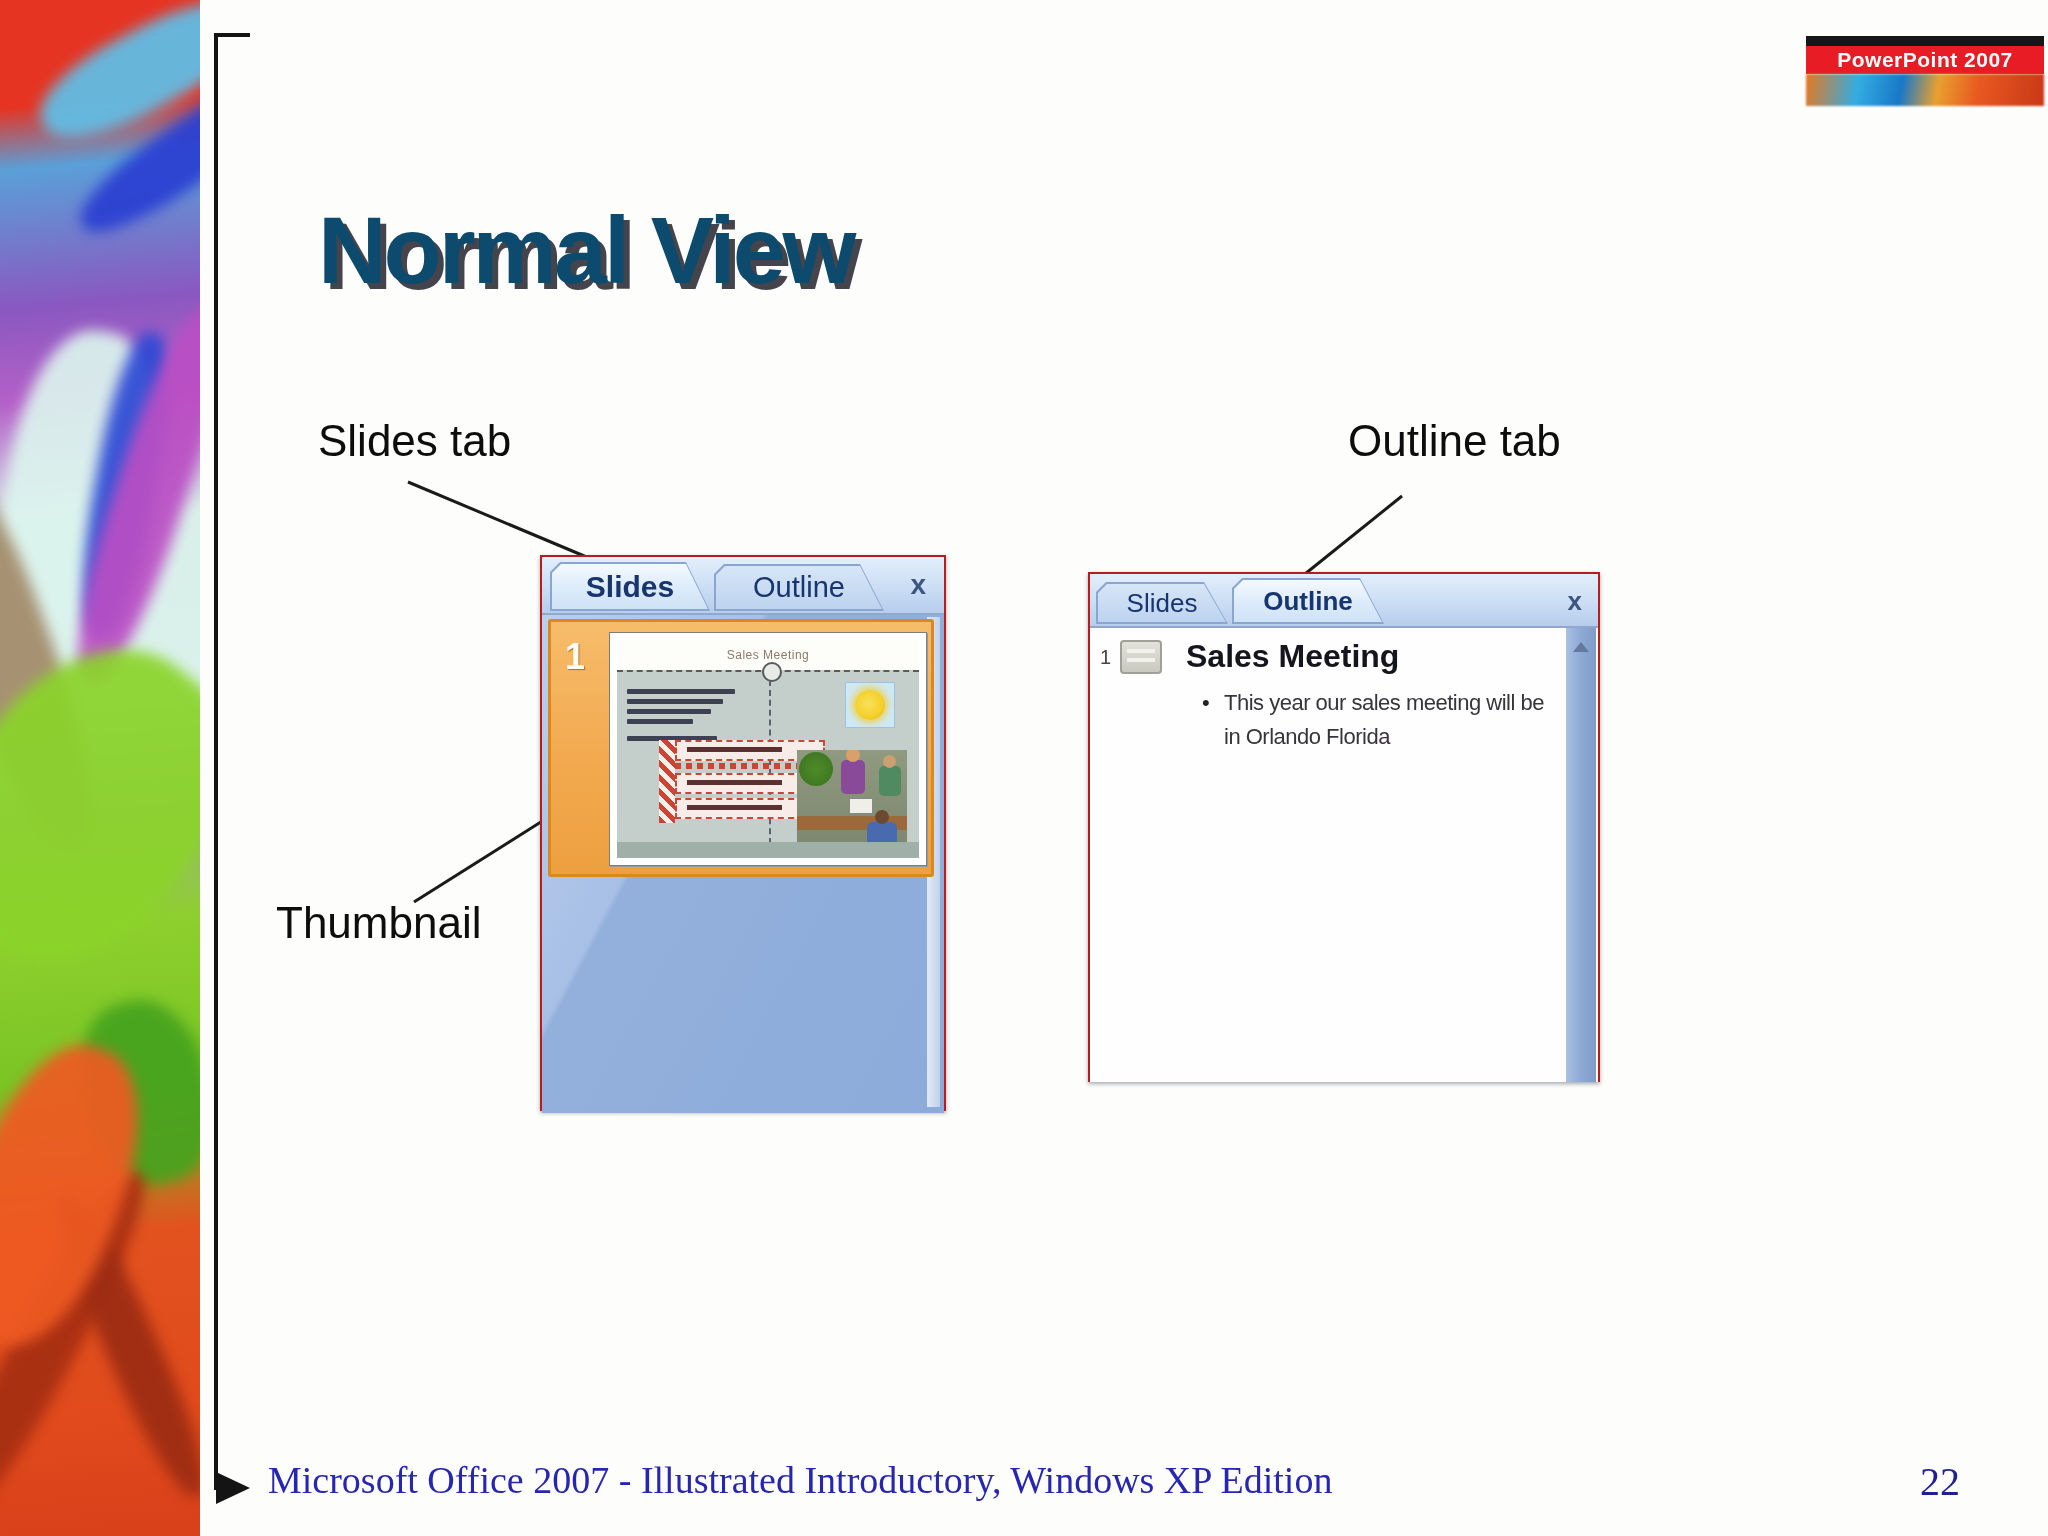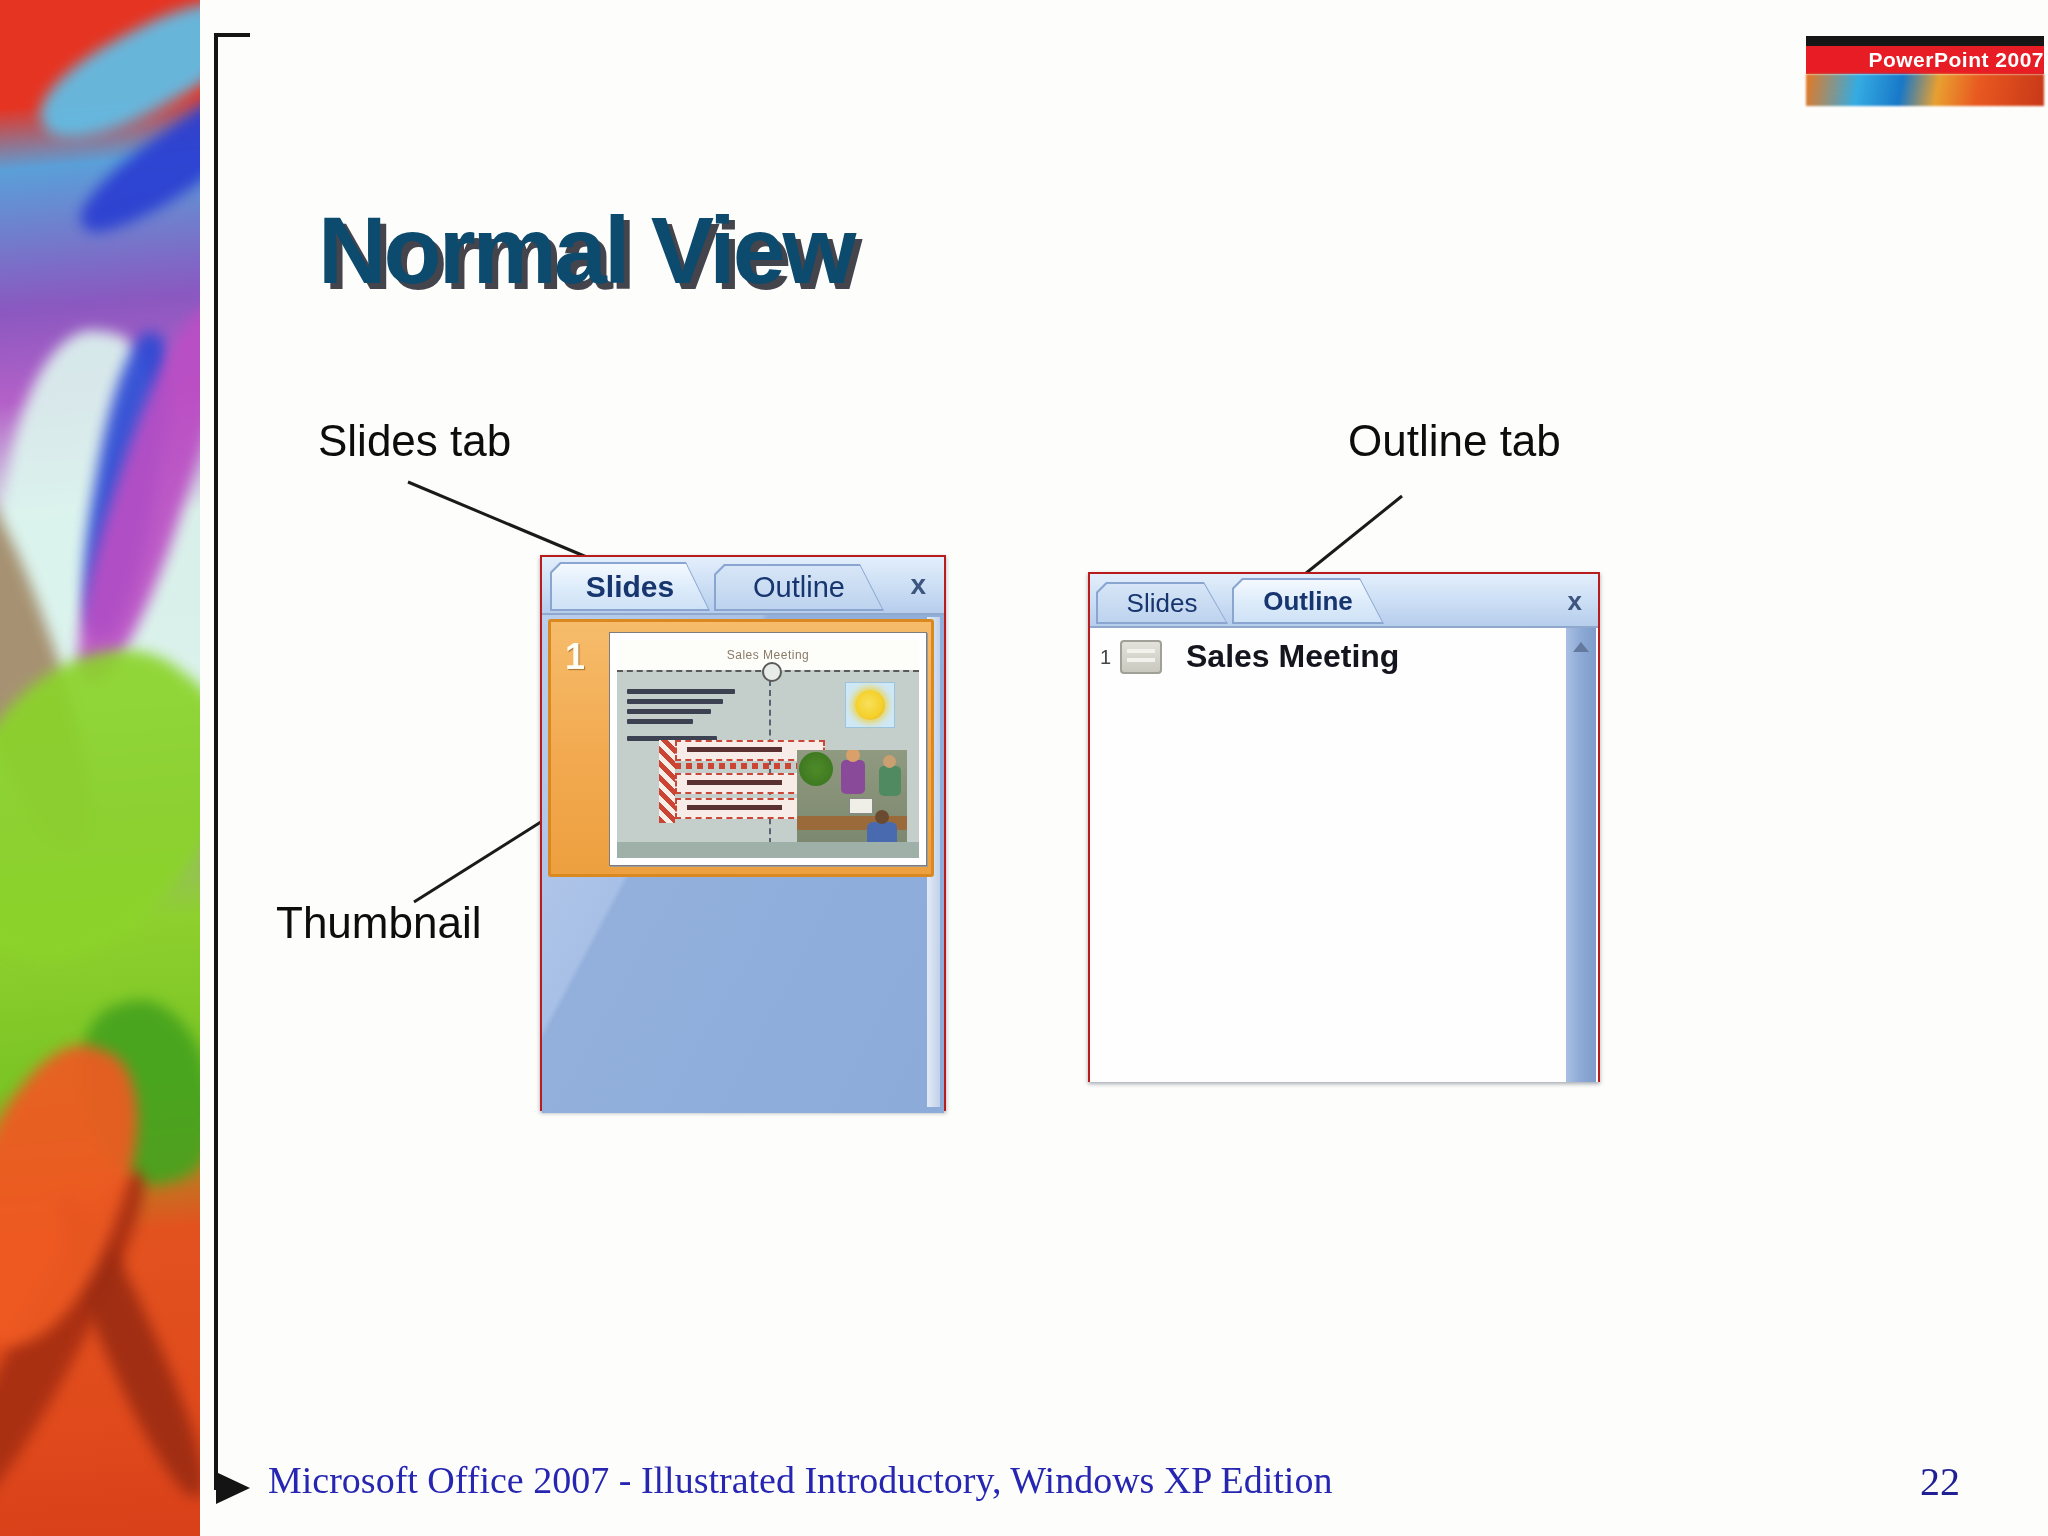--- a/index.html
+++ b/index.html
@@ -29,21 +29,21 @@
   .vline-top{position:absolute;left:214px;top:33px;width:36px;height:4px;background:#141414;}
   .foot-arrow{position:absolute;left:216px;top:1472px;width:0;height:0;
     border-left:34px solid #141414;border-top:16px solid transparent;border-bottom:16px solid transparent;}
 
   
   .badge{position:absolute;left:1806px;top:36px;width:238px;}
   .badge-box{box-sizing:border-box;height:106px;background:#fff;border:4px solid #e81c24;text-align:center;}
   .badge-unit{margin-top:7px;font-size:21px;font-weight:bold;letter-spacing:3px;color:#141414;}
   .badge-letter{font-size:48px;font-weight:bold;color:#141414;line-height:1.0;margin-top:2px;}
   .badge-black{height:10px;background:#161616;}
-  .badge-red{height:28px;background:#e81c24;display:flex;align-items:center;justify-content:flex-end;}
+  .badge-red{height:28px;background:#e81c24;display:flex;align-items:center;justify-content:center;}
   .badge-red span{color:#fff;font-weight:bold;font-size:21px;letter-spacing:.5px;}
   .badge-art{height:32px;filter:blur(1px);
     background:linear-gradient(100deg,#e87820 0%,#34ace2 22%,#1878c8 40%,#e8a030 55%,#e85820 72%,#c83818 100%);}
 
   
   .page-title{position:absolute;left:318px;top:196px;font-size:95px;font-weight:bold;
     letter-spacing:-3px;color:#0c4a6e;text-shadow:6px 6px 0 rgba(35,35,45,.85);}
   .callout{position:absolute;font-size:44px;color:#0d0d0d;}
   .co-slides{left:318px;top:416px;}
   .co-outline{left:1348px;top:416px;}
@@ -275,20 +275,24 @@
     </div>
     <div class="op-body">
       <div class="op-scrollbar">
         <div class="op-scroll-up"></div>
       </div>
       <div class="op-row">
         <span class="op-num">1</span>
         <span class="slide-icon"></span>
         <span class="op-title">Sales Meeting</span>
         <div class="op-bullets">
+          <div class="obullet">
+            <div class="oline first">This year our sales meeting will be</div>
+            <div class="oline cont">in Orlando Florida</div>
+          </div>
         </div>
       </div>
     </div>
   </div>
 
   <div class="footer-text">Microsoft Office 2007 - Illustrated Introductory, Windows XP Edition</div>
   <div class="page-num">22</div>
 
 </div>
 

